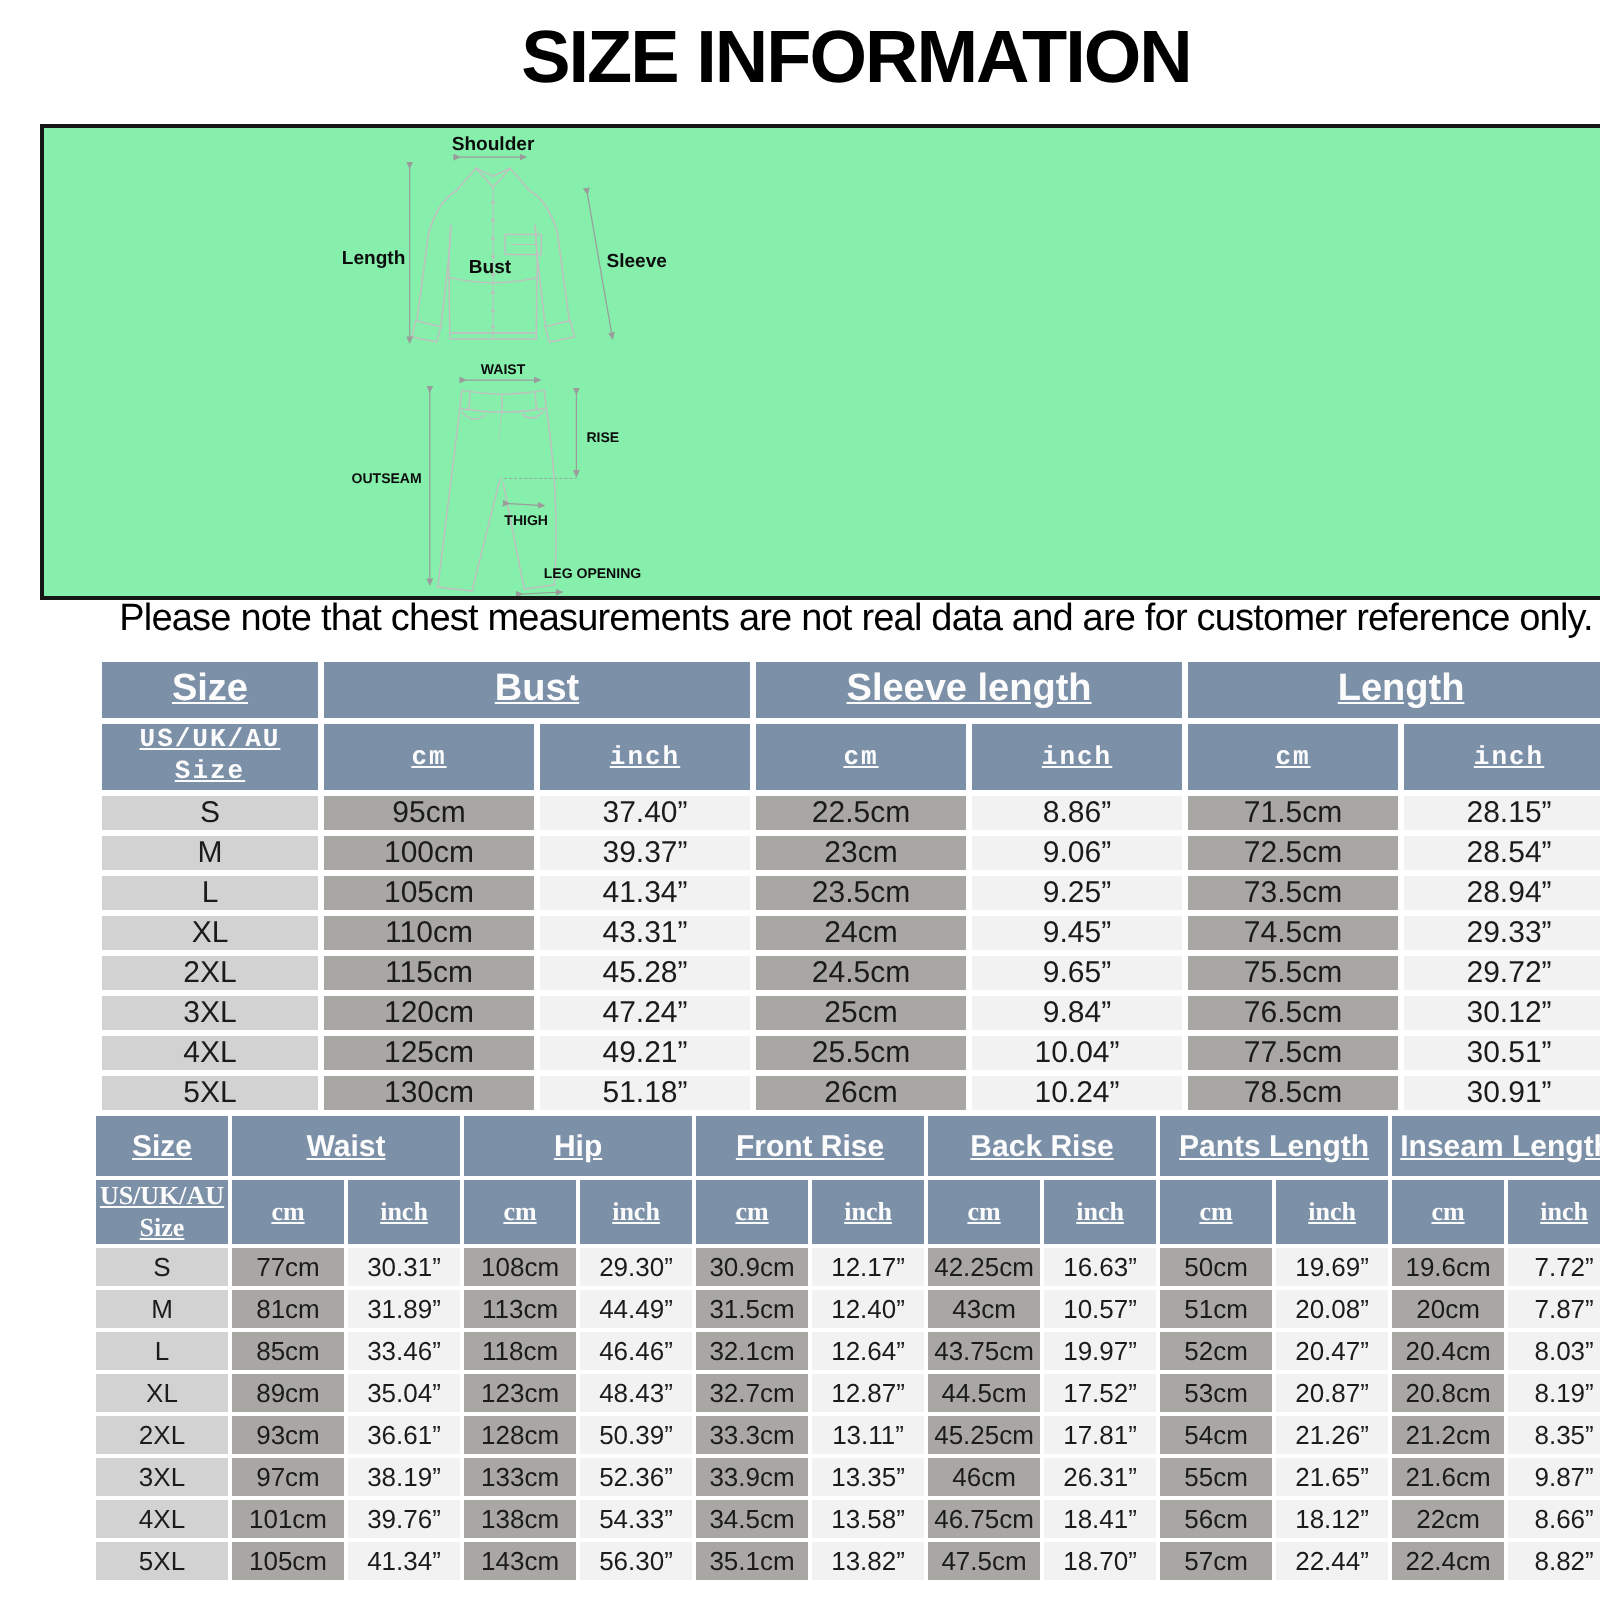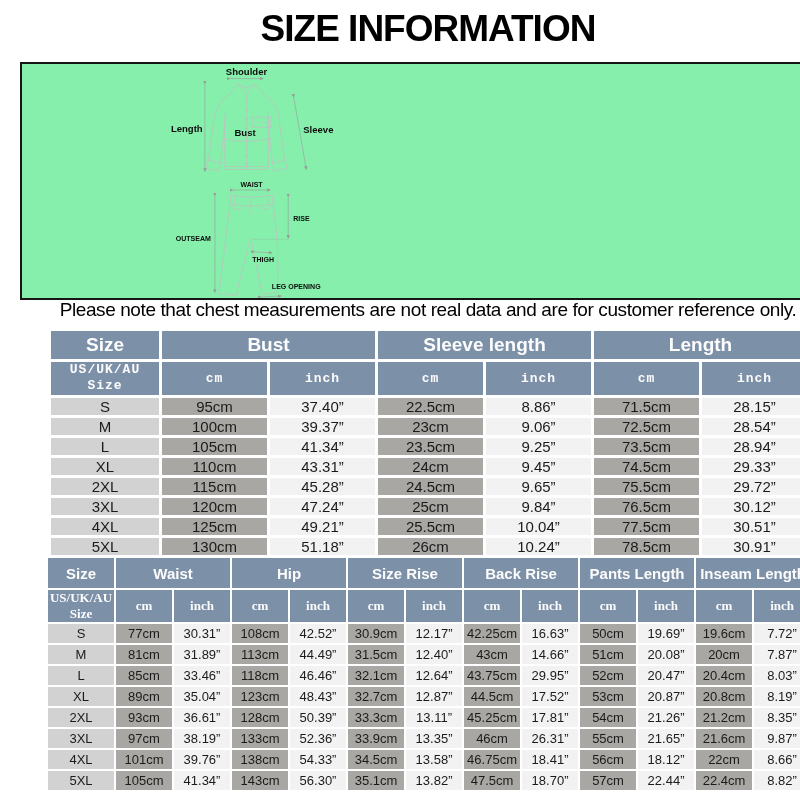--- a/index.html
+++ b/index.html
@@ -7,21 +7,21 @@
   .abs{position:absolute;padding-left:28px;}
   #page-title{top:8px;left:0;width:800px;text-align:center;font-size:37px;font-weight:bold;
     letter-spacing:-1px;color:#000;}
   #diagram-box{left:20px;top:62px;width:760px;height:234px;border:2px solid #161616;
     display:flex;background:#86efac;flex-direction:column;}
   #diagram-box svg{width:50%;height:100%;}
   #note-text{top:299px;left:0;width:800px;text-align:center;font-size:19px;letter-spacing:-0.4px;
     color:#000;white-space:nowrap;}
   table{border-collapse:separate;table-layout:fixed;background:#fff;}
   th,td{text-align:center;vertical-align:middle;padding:0;overflow:hidden;white-space:nowrap;}
-  thead th{background:var(--header-bg);color:#fcfcfd;font-weight:bold;}
+  thead th{background:var(--header-bg);color:#fcfcfd;font-weight:bold;text-decoration:underline;}
   td.size-cell{background:var(--size-cell-bg);}
   td.cm-cell{background:var(--cm-cell-bg);}
   td.inch-cell{background:var(--inch-cell-bg);}
   
   #shirt-table{left:20px;top:328px;width:762px;border-spacing:3px;}
   #shirt-table col.c-size{width:108px;} #shirt-table col.c-data{width:105px;}
   #shirt-table thead tr.group-row th{height:28px;font-size:19px;}
   #shirt-table thead tr.unit-row th{height:31px;font-family:"Liberation Mono",monospace;font-size:13px;letter-spacing:1px;}
   #shirt-table td{height:17px;font-size:15px;color:#1b1b1b;}
   
@@ -240,21 +240,21 @@
       <col class="c-data">
     <col class="c-data">
       <col class="c-data">
       <col class="c-data">
   </colgroup>
   <thead>
     <tr class="group-row">
       <th>Size</th>
       <th colspan="2">Waist</th>
       <th colspan="2">Hip</th>
-      <th colspan="2">Size Rise</th>
+      <th colspan="2">Front Rise</th>
       <th colspan="2">Back Rise</th>
       <th colspan="2">Pants Length</th>
       <th colspan="2">Inseam Length</th>
     </tr>
     <tr class="unit-row">
       <th class="corner-sub">US/UK/AU Size</th>
       <th>cm</th>
       <th>inch</th>
       <th>cm</th>
       <th>inch</th>
@@ -267,55 +267,55 @@
       <th>cm</th>
       <th>inch</th>
     </tr>
   </thead>
   <tbody>
       <tr>
         <td class="size-cell">S</td>
         <td class="cm-cell">77cm</td>
         <td class="inch-cell">30.31”</td>
         <td class="cm-cell">108cm</td>
-        <td class="inch-cell">42.52”</td>
+        <td class="inch-cell">29.30”</td>
         <td class="cm-cell">30.9cm</td>
         <td class="inch-cell">12.17”</td>
         <td class="cm-cell">42.25cm</td>
         <td class="inch-cell">16.63”</td>
         <td class="cm-cell">50cm</td>
         <td class="inch-cell">19.69”</td>
         <td class="cm-cell">19.6cm</td>
         <td class="inch-cell">7.72”</td>
       </tr>
       <tr>
         <td class="size-cell">M</td>
         <td class="cm-cell">81cm</td>
         <td class="inch-cell">31.89”</td>
         <td class="cm-cell">113cm</td>
         <td class="inch-cell">44.49”</td>
         <td class="cm-cell">31.5cm</td>
         <td class="inch-cell">12.40”</td>
         <td class="cm-cell">43cm</td>
-        <td class="inch-cell">14.66”</td>
+        <td class="inch-cell">10.57”</td>
         <td class="cm-cell">51cm</td>
         <td class="inch-cell">20.08”</td>
         <td class="cm-cell">20cm</td>
         <td class="inch-cell">7.87”</td>
       </tr>
       <tr>
         <td class="size-cell">L</td>
         <td class="cm-cell">85cm</td>
         <td class="inch-cell">33.46”</td>
         <td class="cm-cell">118cm</td>
         <td class="inch-cell">46.46”</td>
         <td class="cm-cell">32.1cm</td>
         <td class="inch-cell">12.64”</td>
         <td class="cm-cell">43.75cm</td>
-        <td class="inch-cell">29.95”</td>
+        <td class="inch-cell">19.97”</td>
         <td class="cm-cell">52cm</td>
         <td class="inch-cell">20.47”</td>
         <td class="cm-cell">20.4cm</td>
         <td class="inch-cell">8.03”</td>
       </tr>
       <tr>
         <td class="size-cell">XL</td>
         <td class="cm-cell">89cm</td>
         <td class="inch-cell">35.04”</td>
         <td class="cm-cell">123cm</td>

